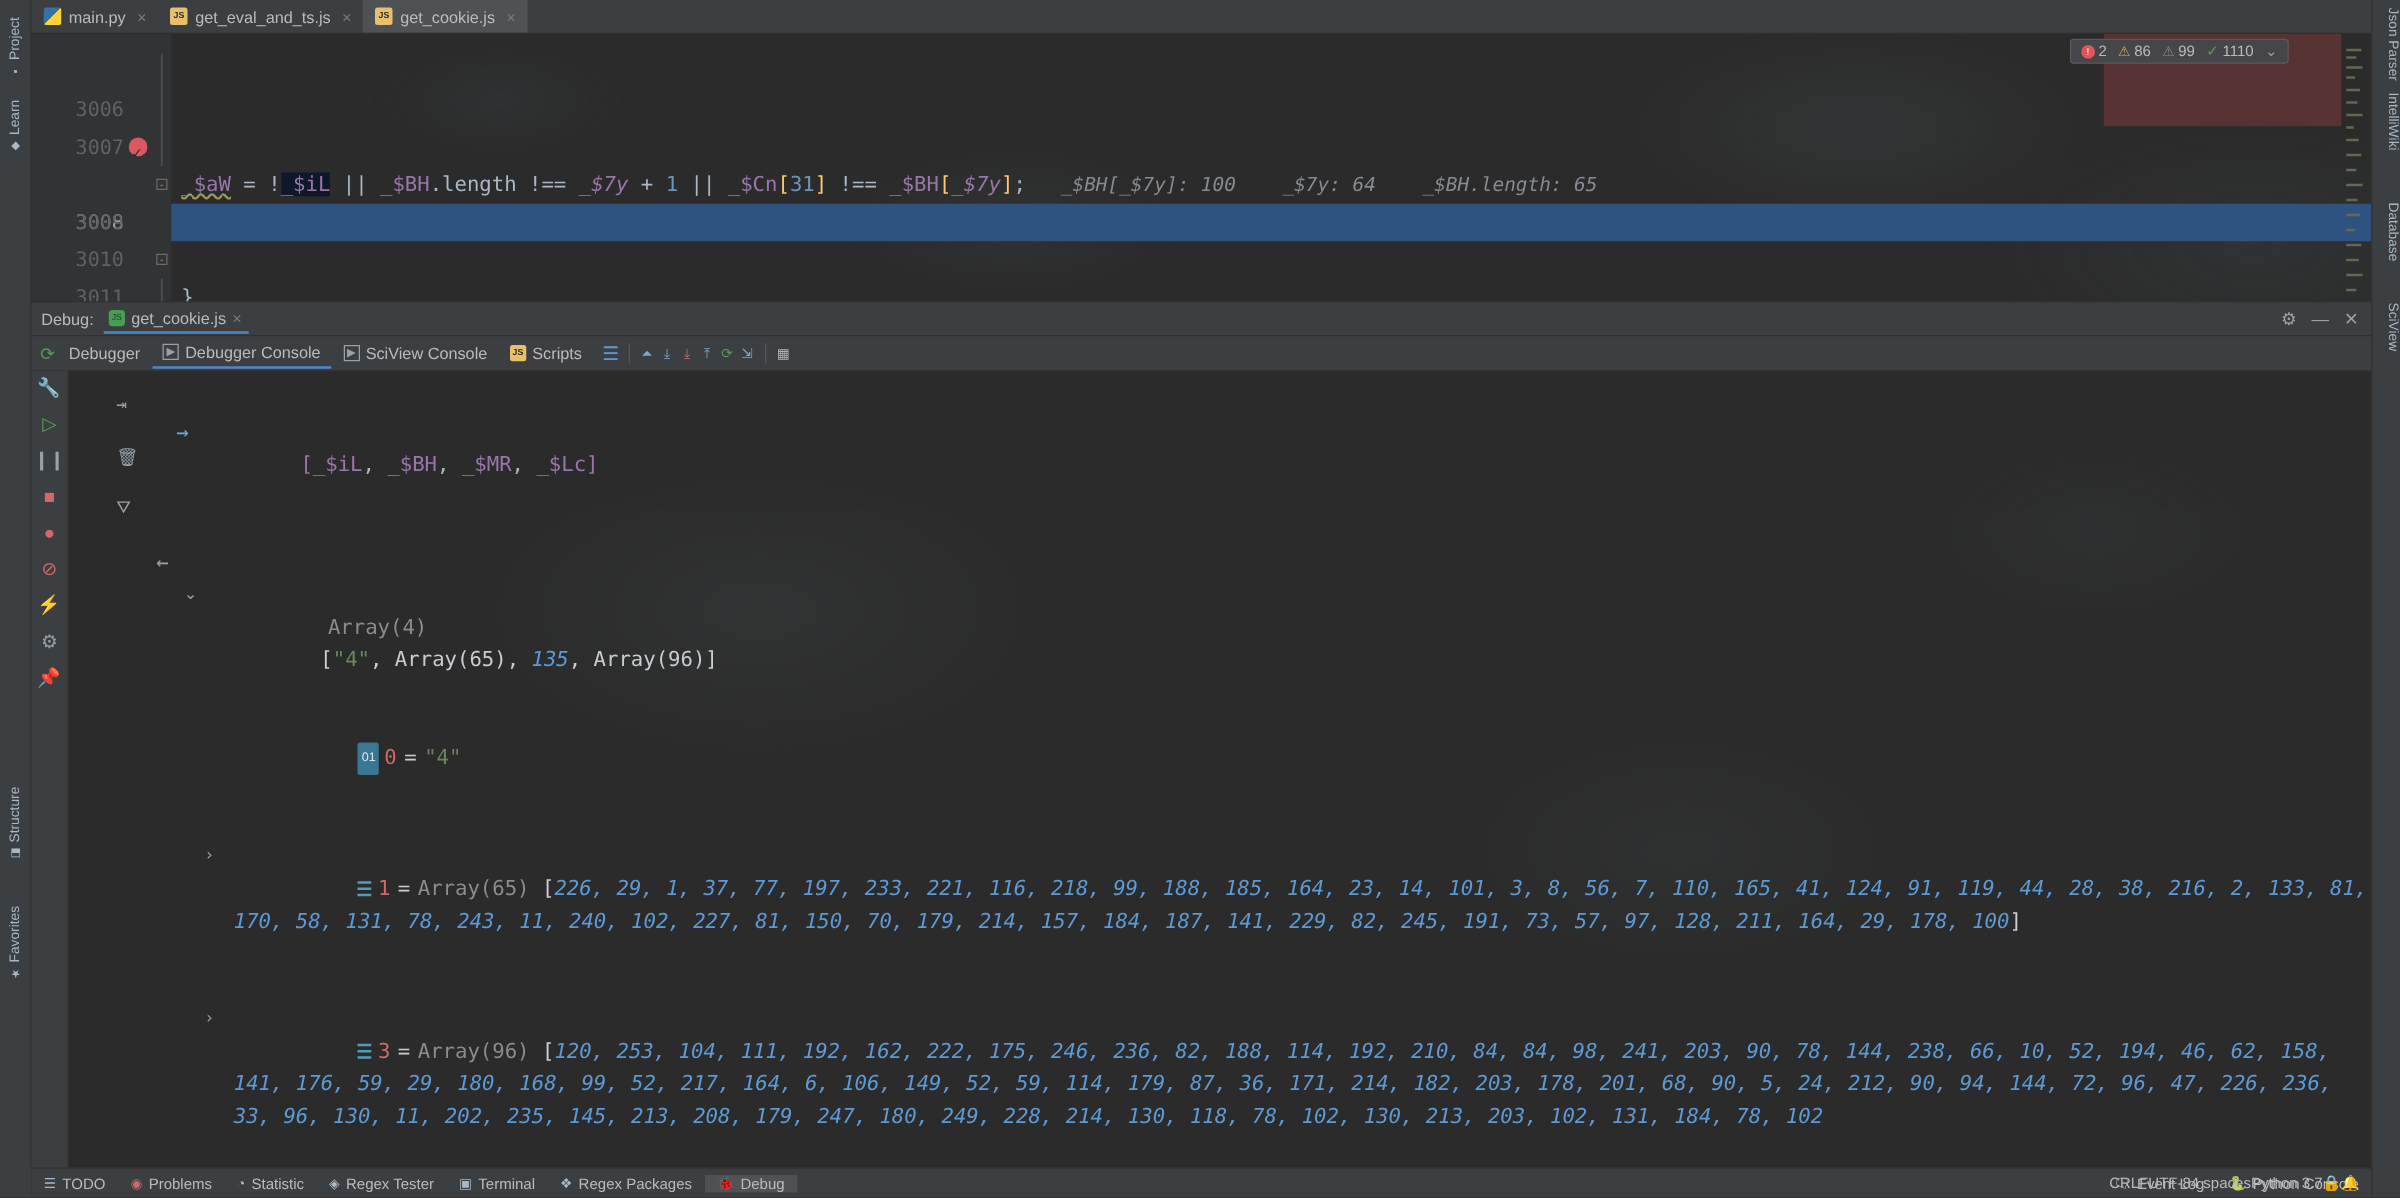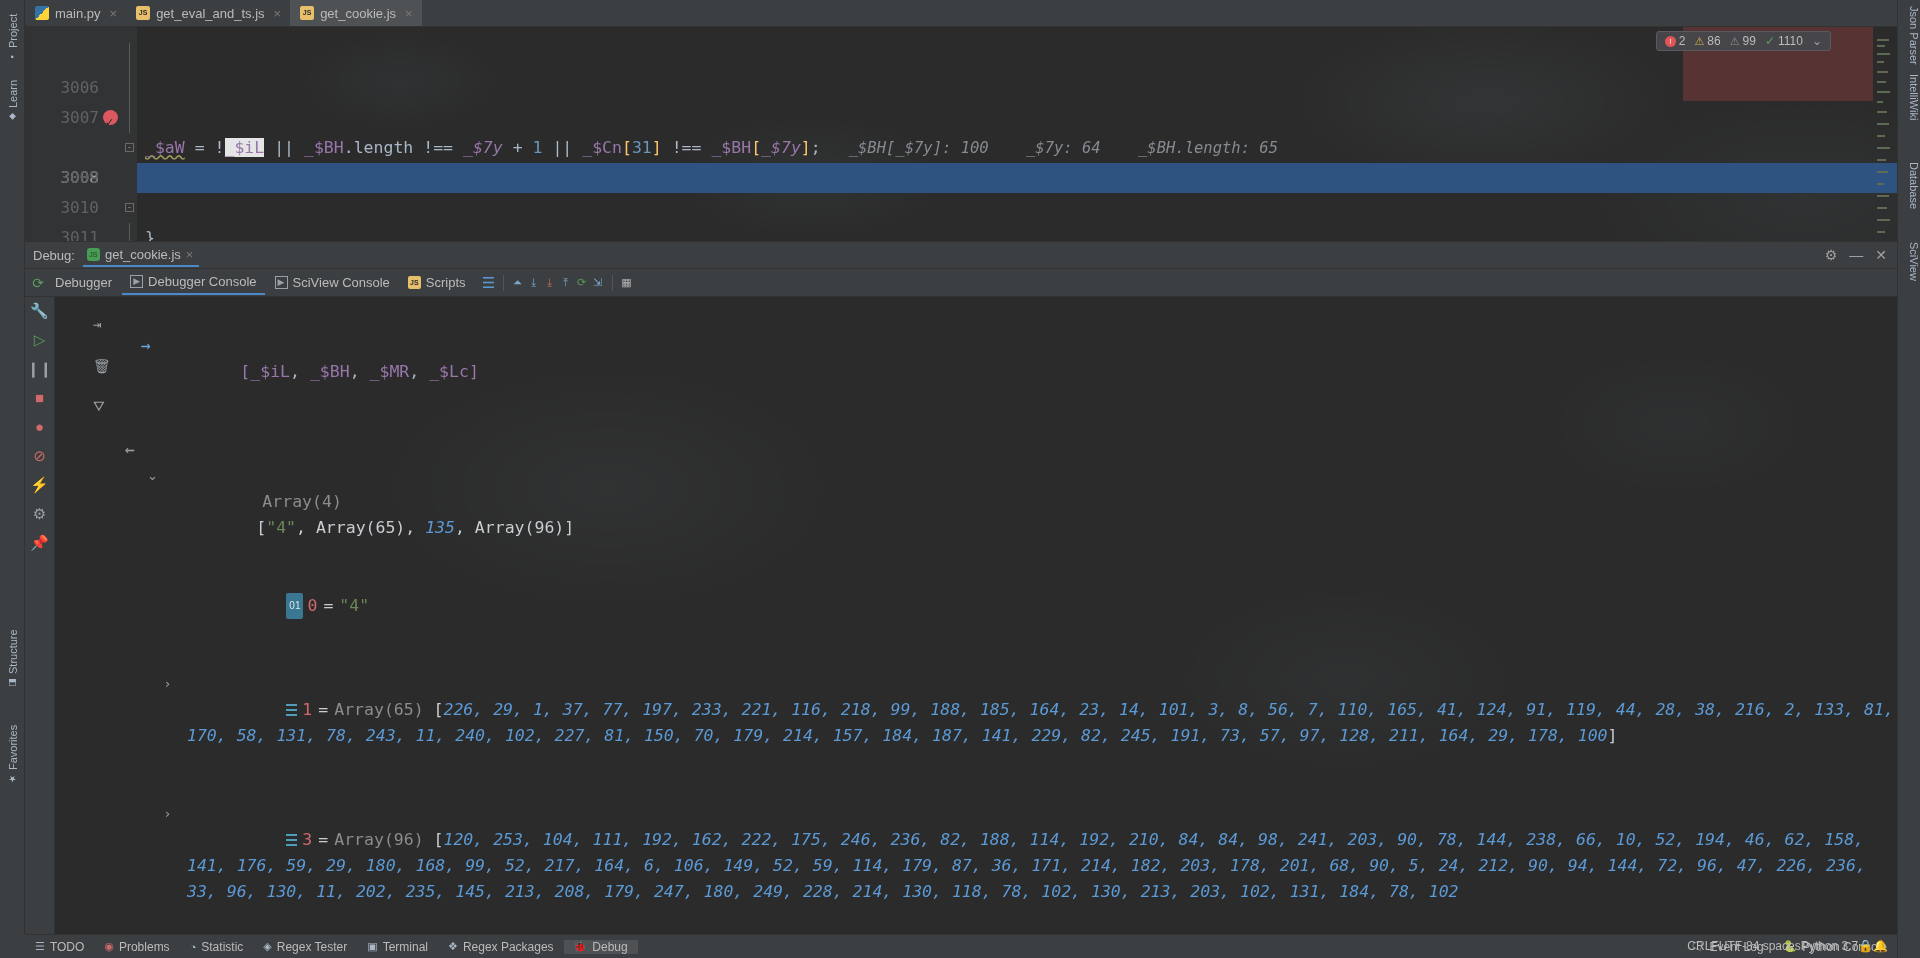--- a/index.html
+++ b/index.html
@@ -135,21 +135,21 @@
   }
   .var  { color: #9876aa; }
   .varI { color: #9876aa; font-style: italic; }
   .fld  { color: #a9b7c6; }
   .num  { color: #6897bb; }
   .cmt  { color: #808080; }
   .br1  { color: #ffc66d; }
   .op   { color: #a9b7c6; }
   .hint { color: #868a91; font-style: italic; font-size: 15.5px; }
   .squig { text-decoration: underline wavy #9a9a5a; text-decoration-skip-ink: none; }
-  .greenbg { background: #e5e5e5; }
+  .greenbg { background: #0f172a; }
 
   
   .inspect {
     position: absolute; right: 66px; top: 4px;
     display: flex; align-items: center; gap: 9px;
     background: #46464a; border: 1px solid #5a5a5e;
     border-radius: 3px; padding: 2px 8px;
     font-family: "Liberation Sans", sans-serif;
     font-size: 12px; color: #bbbbbb; z-index: 12;
   }

